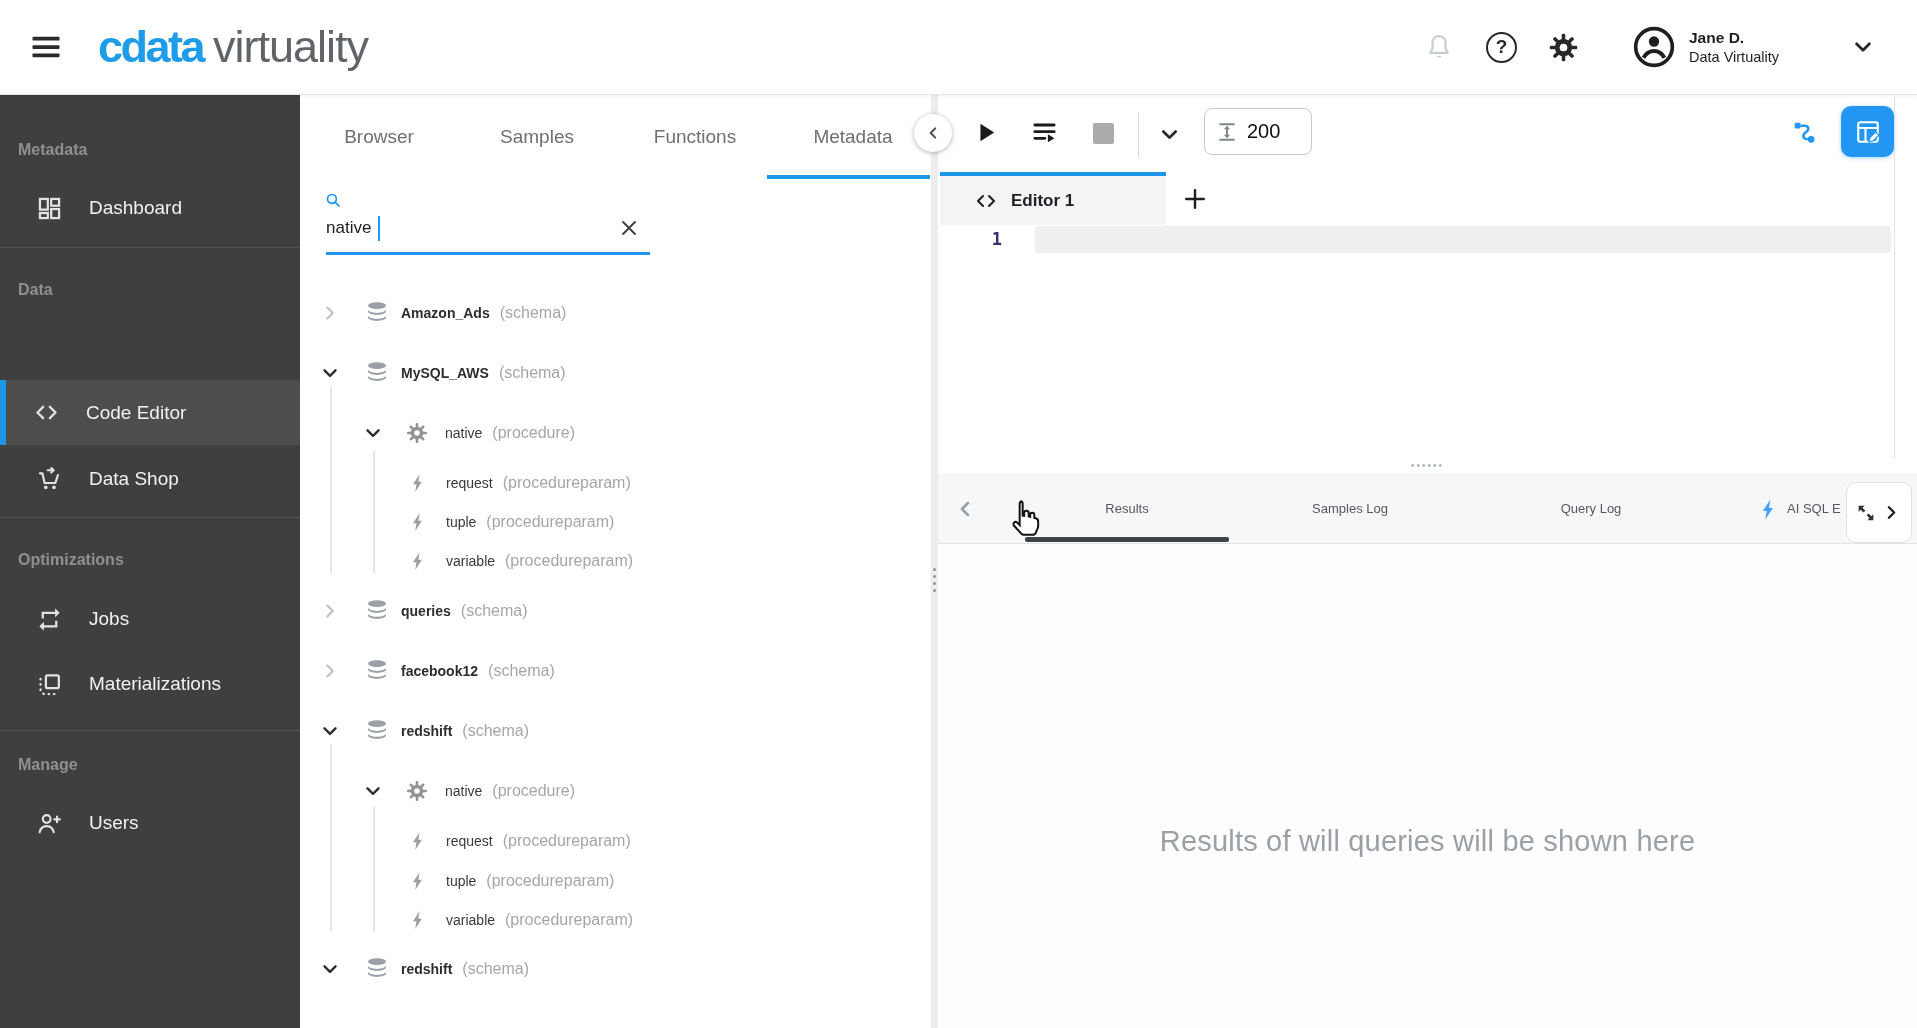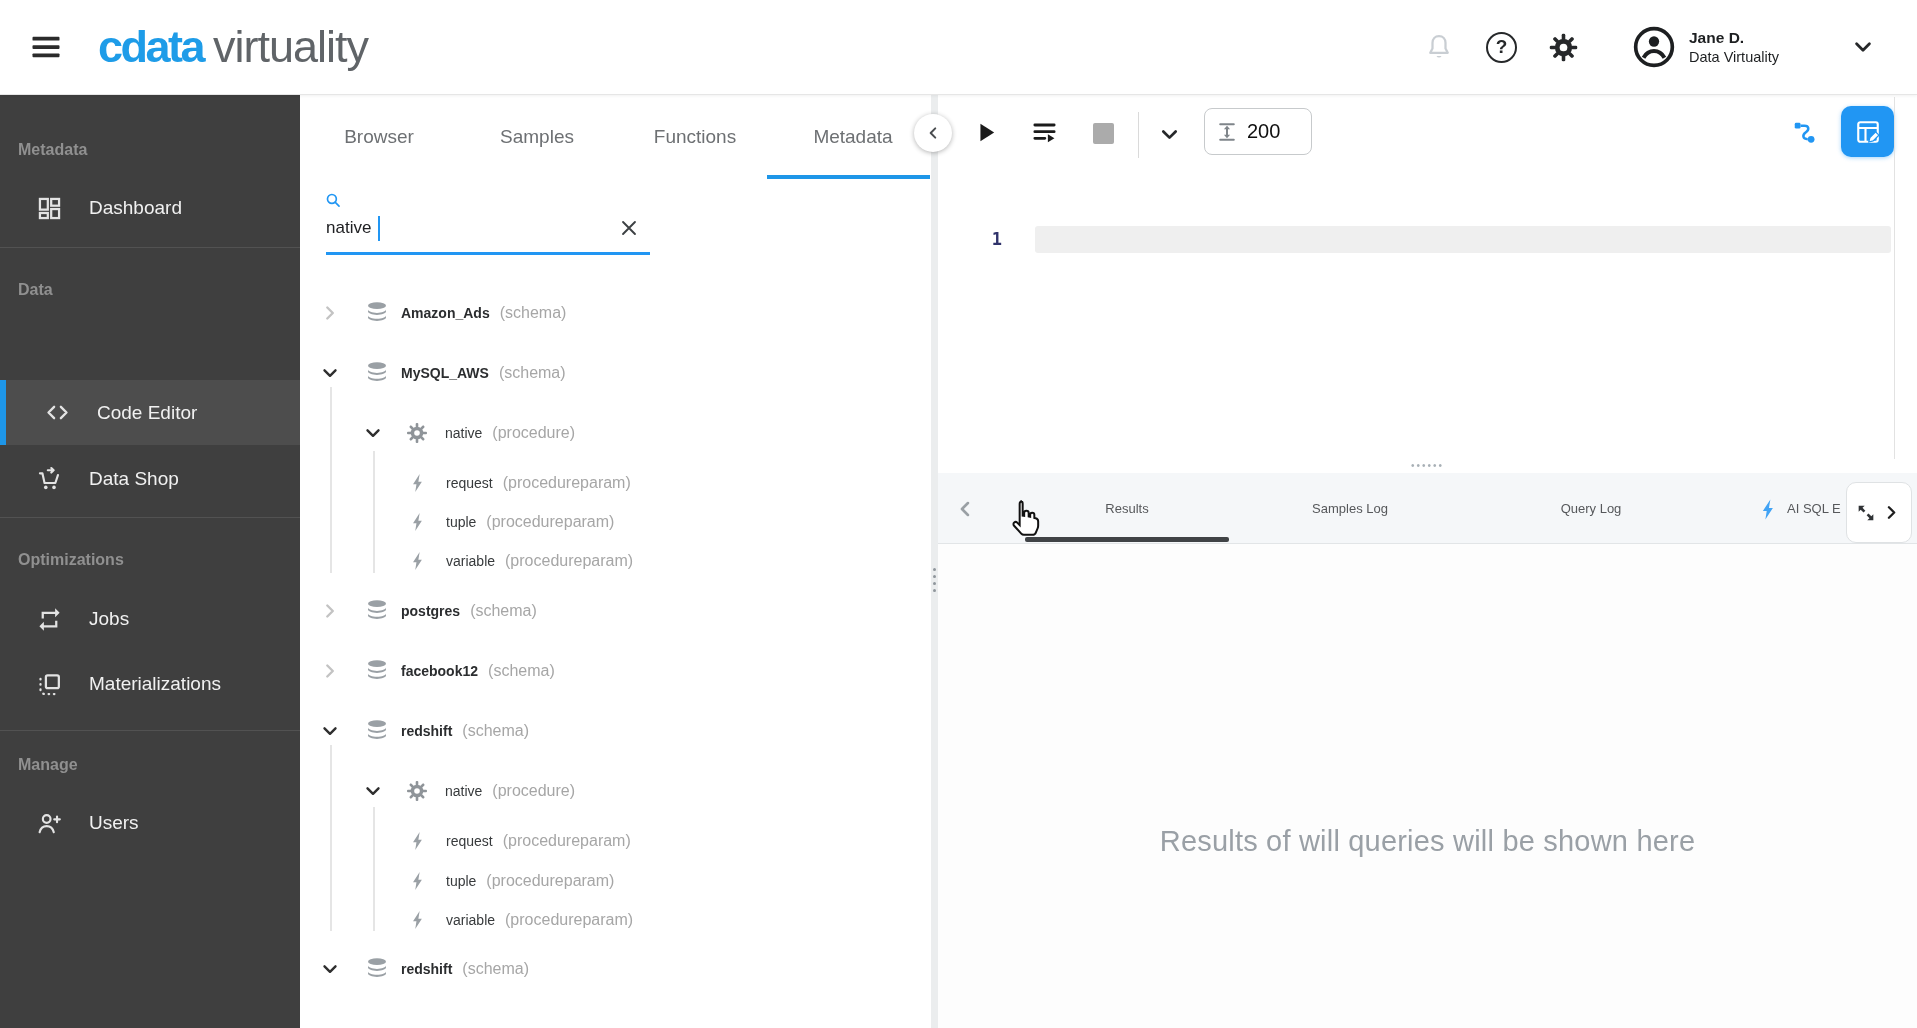--- a/index.html
+++ b/index.html
@@ -29,21 +29,21 @@
   .usr .org{font-size:14.5px;color:#1d1f21}
   .chev-usr{width:28px;height:28px;color:#26282a}
 
   
   .sidebar{position:absolute;left:0;top:95px;width:300px;height:933px;background:#3f3f3f;z-index:5}
   .slabel{position:absolute;left:18px;height:30px;display:flex;align-items:center;
           font-size:16px;font-weight:700;color:#909090}
   .sitem{position:absolute;left:0;width:100%;height:66px;display:flex;align-items:center;
          padding-left:36px;gap:26px;color:#f1f1f1;font-size:19px;cursor:pointer}
   .sitem .sic{width:27px;height:27px;color:#e3e3e3;flex:none}
-  .sitem.sel{background:#4d4d4d;border-left:6px solid #1e96e8;padding-left:38px;height:65px}
+  .sitem.sel{background:#4d4d4d;border-left:6px solid #1e96e8;padding-left:27px;height:65px}
   .sdiv{position:absolute;left:0;width:100%;height:1px;background:#525252}
 
   
   .bpanel{position:absolute;left:300px;top:95px;width:632px;height:933px;background:#fff}
   .btabs{position:absolute;left:0;top:0;width:100%;height:84px;display:flex}
   .btab{flex:1;display:flex;align-items:center;justify-content:center;
         font-size:19px;color:#6d7073;cursor:pointer}
   .btab-underline{position:absolute;left:467px;top:80px;width:163px;height:4px;background:#1e96e8}
   .srch-icn{position:absolute;left:24px;top:96px;width:19px;height:19px;color:#2196f3}
   .srch-input{position:absolute;left:26px;top:118px;width:280px;height:30px;border:none;outline:none;
@@ -441,21 +441,21 @@
         </span>
     </div>
     <div class="trow l0" style="top:496px">
       <svg class="tchev dim">
           <use href="#i-chevr"></use>
         </svg>
       <svg class="ticon-db">
           <use href="#i-db"></use>
         </svg>
       <span class="tlabel">
-          <span class="tname b">postgres</span>
+          <span class="tname b">queries</span>
           <span class="ttype">(schema)</span>
         </span>
     </div>
     <div class="trow l0" style="top:556px">
       <svg class="tchev dim">
           <use href="#i-chevr"></use>
         </svg>
       <svg class="ticon-db">
           <use href="#i-db"></use>
         </svg>
@@ -562,20 +562,31 @@
     </div>
     <svg class="tbtn i-route">
         <use href="#i-route"></use>
       </svg>
     <div class="blue-btn">
       <svg class="ic">
           <use href="#i-tedit"></use>
         </svg>
     </div>
 
+    <div class="etabrow">
+      <div class="etab">
+        <svg class="ic">
+            <use href="#i-code"></use>
+          </svg>
+        <span class="lb">Editor 1</span>
+      </div>
+      <svg class="etab-plus">
+          <use href="#i-plus"></use>
+        </svg>
+    </div>
 
     <div class="cur-line"></div>
     <div class="gutter-num">1</div>
     <div class="e-scroll"></div>
   </div>
 
   <div class="hresize"><span>••••••</span></div>
 
   <div class="rpanel">
     <div class="rtabs">

